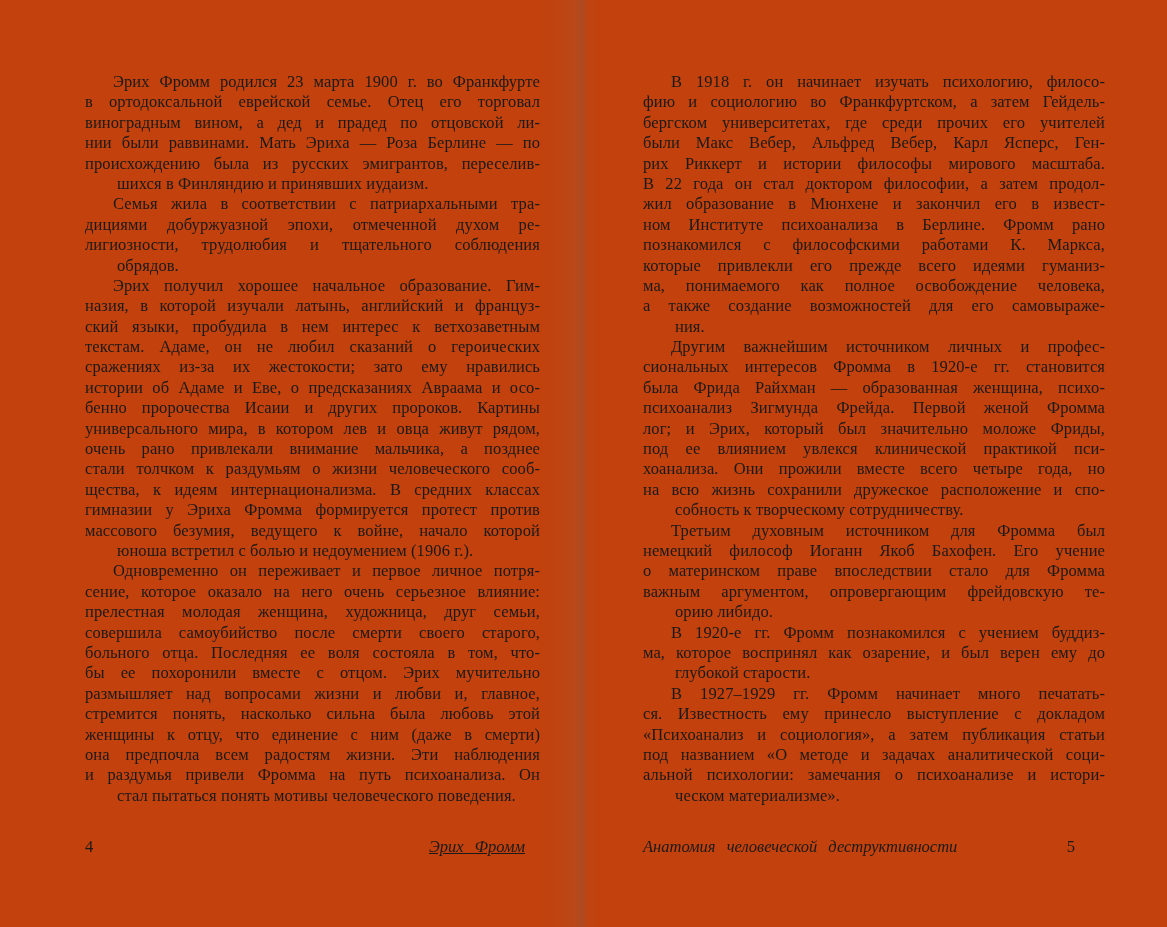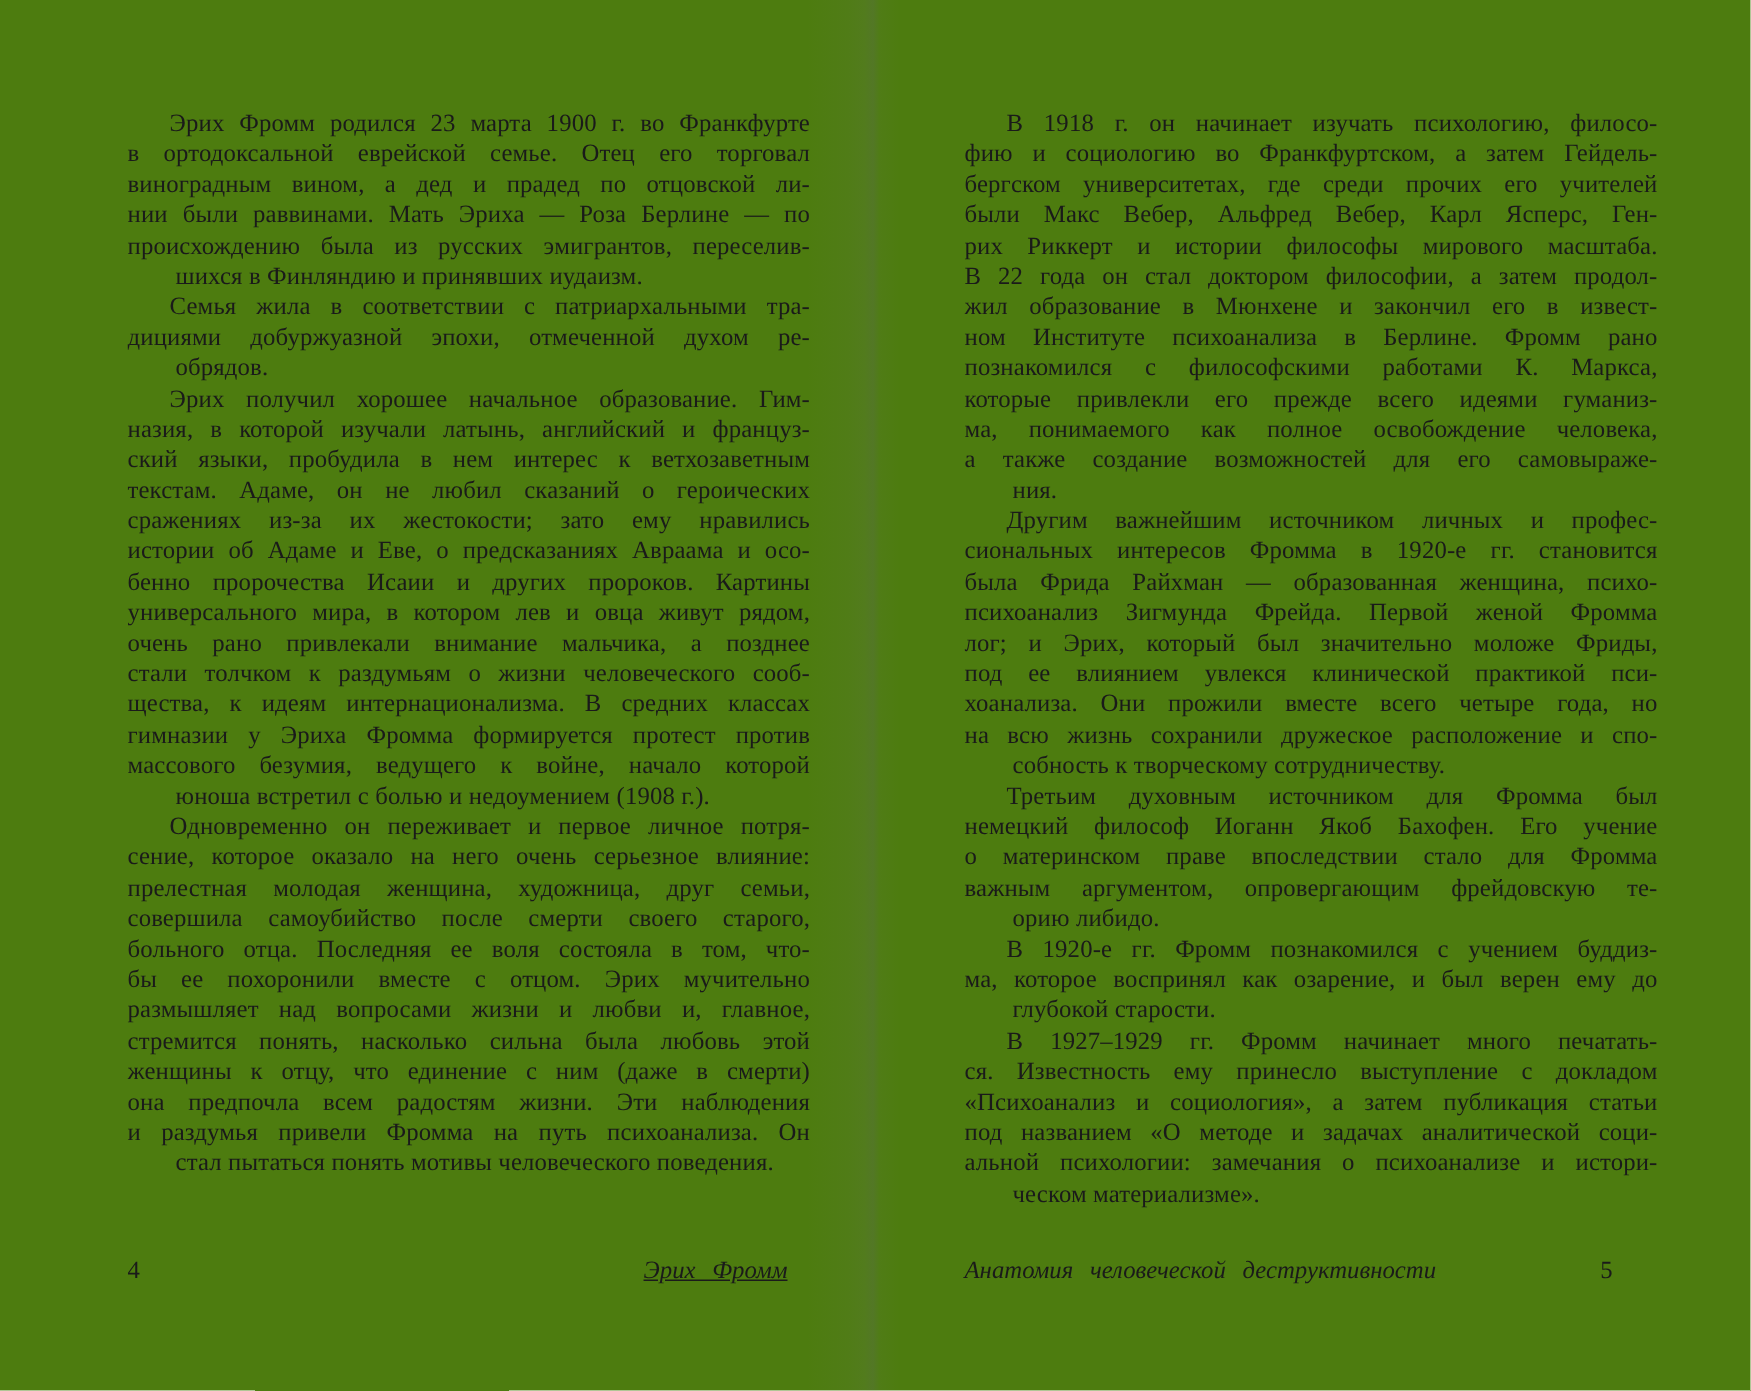--- a/index.html
+++ b/index.html
@@ -4,21 +4,21 @@
 <style>
   html, body {
     margin: 0;
     padding: 0;
     background: #ffffff;
   }
   .spread {
     position: relative;
     width: 1167px;
     height: 927px;
-    background: #4d7c0f;
+    background: #c2410c;
     overflow: hidden;
     font-family: "Liberation Serif", "DejaVu Serif", serif;
     color: #1a1a1a;
   }
   
   .gutter {
     position: absolute;
     left: 538px;
     top: 0;
     width: 62px;
@@ -83,37 +83,38 @@
         <div class="line first">Эрих Фромм родился 23 марта 1900 г. во Франкфурте</div>
         <div class="line">в ортодоксальной еврейской семье. Отец его торговал</div>
         <div class="line">виноградным вином, а дед и прадед по отцовской ли-</div>
         <div class="line">нии были раввинами. Мать Эриха — Роза Берлине — по</div>
         <div class="line">происхождению была из русских эмигрантов, переселив-</div>
         <div class="line last">шихся в Финляндию и принявших иудаизм.</div>
       </div>
       <div class="para">
         <div class="line first">Семья жила в соответствии с патриархальными тра-</div>
         <div class="line">дициями добуржуазной эпохи, отмеченной духом ре-</div>
+        <div class="line">лигиозности, трудолюбия и тщательного соблюдения</div>
         <div class="line last">обрядов.</div>
       </div>
       <div class="para">
         <div class="line first">Эрих получил хорошее начальное образование. Гим-</div>
         <div class="line">назия, в которой изучали латынь, английский и француз-</div>
         <div class="line">ский языки, пробудила в нем интерес к ветхозаветным</div>
         <div class="line">текстам. Адаме, он не любил сказаний о героических</div>
         <div class="line">сражениях из-за их жестокости; зато ему нравились</div>
         <div class="line">истории об Адаме и Еве, о предсказаниях Авраама и осо-</div>
         <div class="line">бенно пророчества Исаии и других пророков. Картины</div>
         <div class="line">универсального мира, в котором лев и овца живут рядом,</div>
         <div class="line">очень рано привлекали внимание мальчика, а позднее</div>
         <div class="line">стали толчком к раздумьям о жизни человеческого сооб-</div>
         <div class="line">щества, к идеям интернационализма. В средних классах</div>
         <div class="line">гимназии у Эриха Фромма формируется протест против</div>
         <div class="line">массового безумия, ведущего к войне, начало которой</div>
-        <div class="line last">юноша встретил с болью и недоумением (1908 г.).</div>
+        <div class="line last">юноша встретил с болью и недоумением (1906 г.).</div>
       </div>
       <div class="para">
         <div class="line first">Одновременно он переживает и первое личное потря-</div>
         <div class="line">сение, которое оказало на него очень серьезное влияние:</div>
         <div class="line">прелестная молодая женщина, художница, друг семьи,</div>
         <div class="line">совершила самоубийство после смерти своего старого,</div>
         <div class="line">больного отца. Последняя ее воля состояла в том, что-</div>
         <div class="line">бы ее похоронили вместе с отцом. Эрих мучительно</div>
         <div class="line">размышляет над вопросами жизни и любви и, главное,</div>
         <div class="line">стремится понять, насколько сильна была любовь этой</div>

